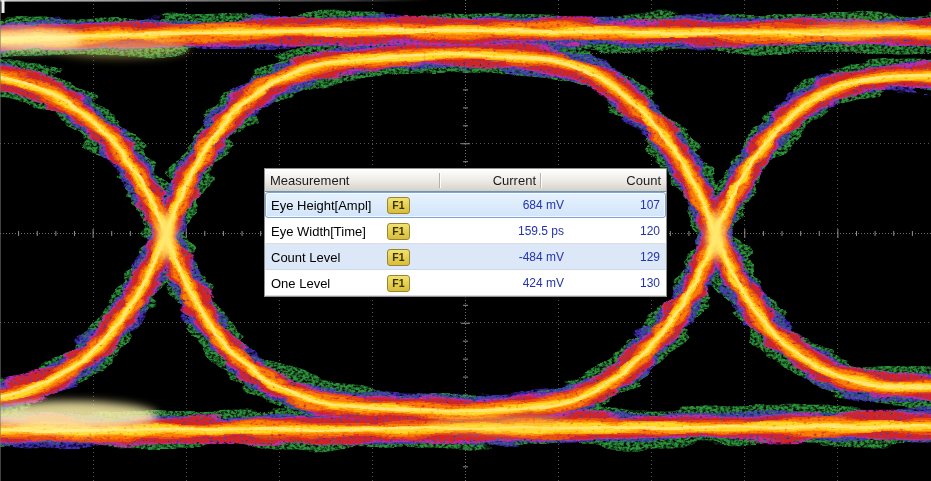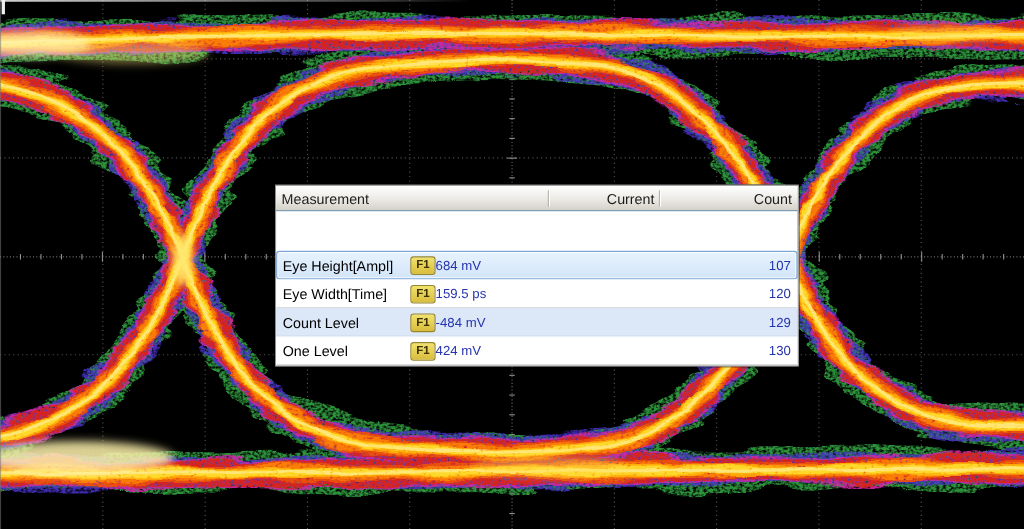--- a/index.html
+++ b/index.html
@@ -1,44 +1,44 @@
 <!DOCTYPE html>
 <html><head>
 <meta charset="utf-8">
 <style>
   html,body{margin:0;padding:0;background:#000;}
   #stage{position:relative;width:931px;height:481px;background:#000;overflow:hidden;
          font-family:"Liberation Sans",sans-serif;}
   #scope{position:absolute;left:0;top:0;}
 
   
-  #mtable{position:absolute;left:250px;top:168px;width:476px;background:#fff;
+  #mtable{position:absolute;left:264px;top:168px;width:403px;background:#fff;
           border:1px solid #8f8f8f;box-sizing:border-box;z-index:5;
           box-shadow:0 0 0 1px rgba(0,0,0,.55);}
   .thead{display:flex;align-items:center;height:22px;
          background:linear-gradient(180deg,#ffffff 0%,#eceae5 55%,#d4d1c9 100%);
          border-bottom:1px solid #6d94ad;color:#1c1c1c;font-size:13px;}
   .h-meas{flex:1 1 auto;padding-left:5px;}
   .h-cur{width:96px;text-align:right;padding-right:4px;border-left:1px solid #b6b2a9;
          box-shadow:inset 1px 0 0 #fdfdfb;}
   .h-cnt{width:92px;text-align:right;padding-right:5px;border-left:1px solid #b6b2a9;
          box-shadow:inset 1px 0 0 #fdfdfb;padding-left:28px;}
   .trow{display:flex;align-items:center;height:26px;box-sizing:border-box;
         border:1px solid transparent;font-size:13px;color:#000;}
   .trow.white{background:#fff;border-bottom-color:#dcdcdc;}
   .trow.alt{background:#dce8f8;border-bottom-color:#cbd9ea;}
   .trow.selected{background:linear-gradient(180deg,#e7f2fd,#d3e5fa);
         border:1px solid #7ca6d6;border-radius:3px;
-        box-shadow:inset 0 0 0 1px rgba(255,255,255,.75);margin-top:36px;}
+        box-shadow:inset 0 0 0 1px rgba(255,255,255,.75);}
   .lbl{width:116px;padding-left:5px;white-space:nowrap;overflow:hidden;}
   .badge{display:inline-block;width:21px;height:15px;line-height:15px;text-align:center;
          background:linear-gradient(180deg,#f1e26d,#d9bd3c);
          border:1px solid #98862f;border-radius:3px;
          color:#3c3100;font-size:10.5px;font-weight:bold;}
-  .val{width:154px;color:#2433ae;font-size:12px;white-space:nowrap;}
+  .val{width:154px;text-align:right;color:#2433ae;font-size:12px;white-space:nowrap;}
   .cnt{flex:1 1 auto;text-align:right;padding-right:5px;color:#2433ae;font-size:12px;}
 </style>
 </head>
 <body>
 
 <div id="stage">
 
   <svg id="scope" width="931" height="481" viewBox="0 0 931 481">
     <defs>
       <linearGradient id="fadeW" x1="0" y1="0" x2="1" y2="0">

